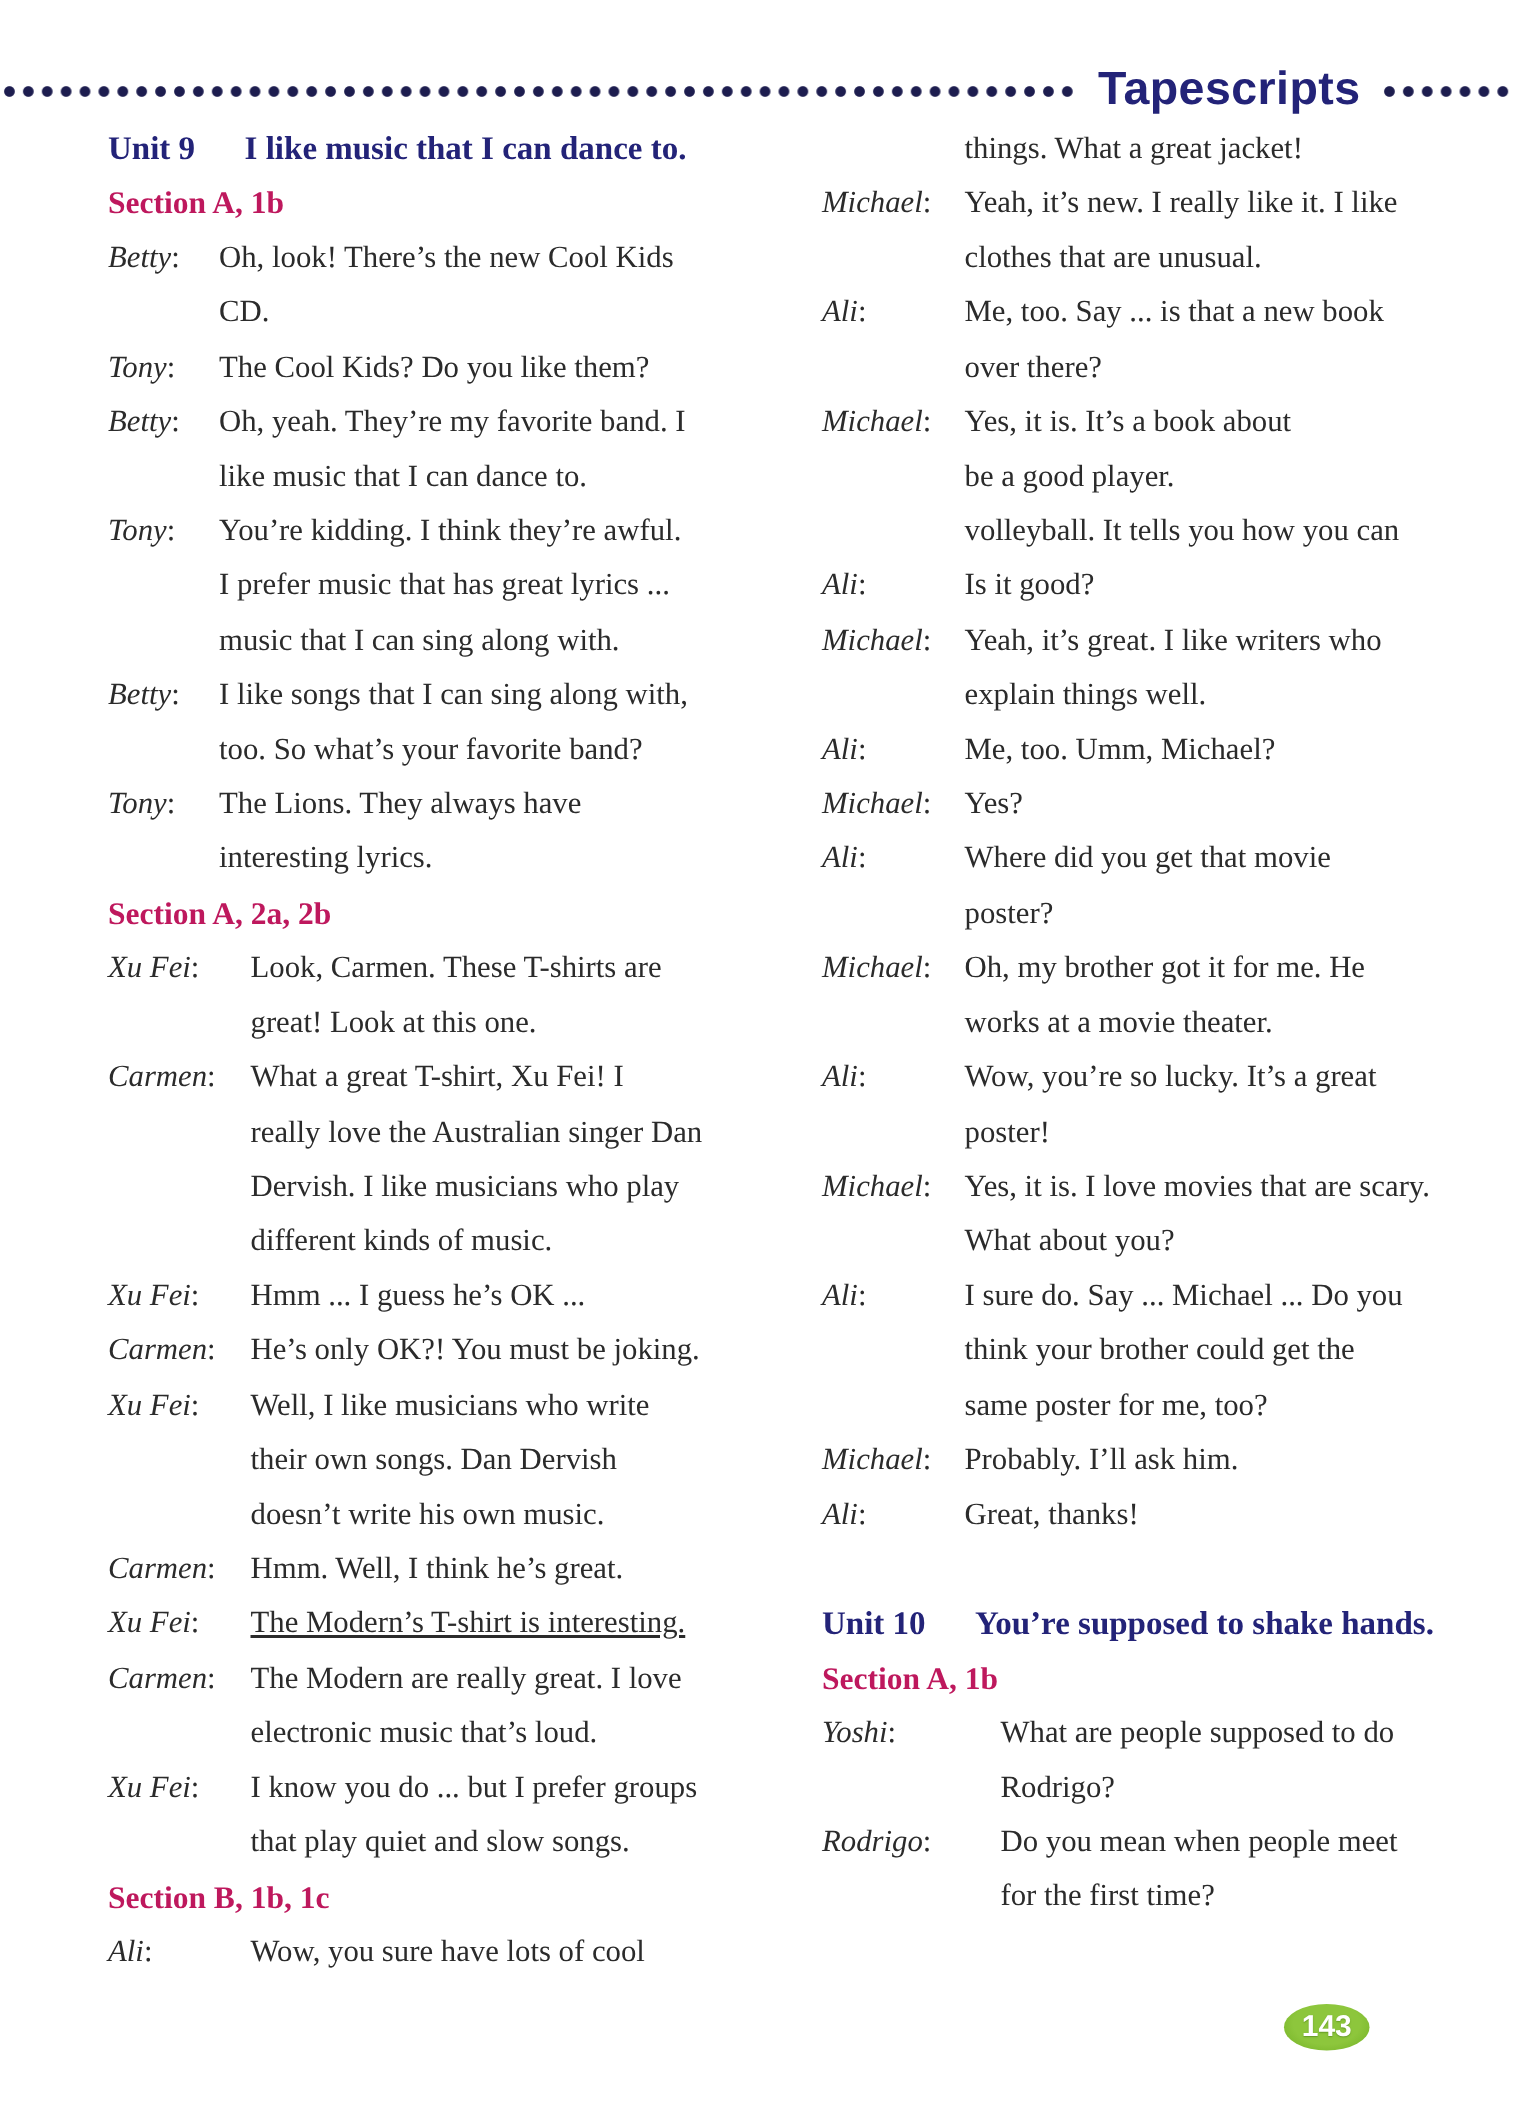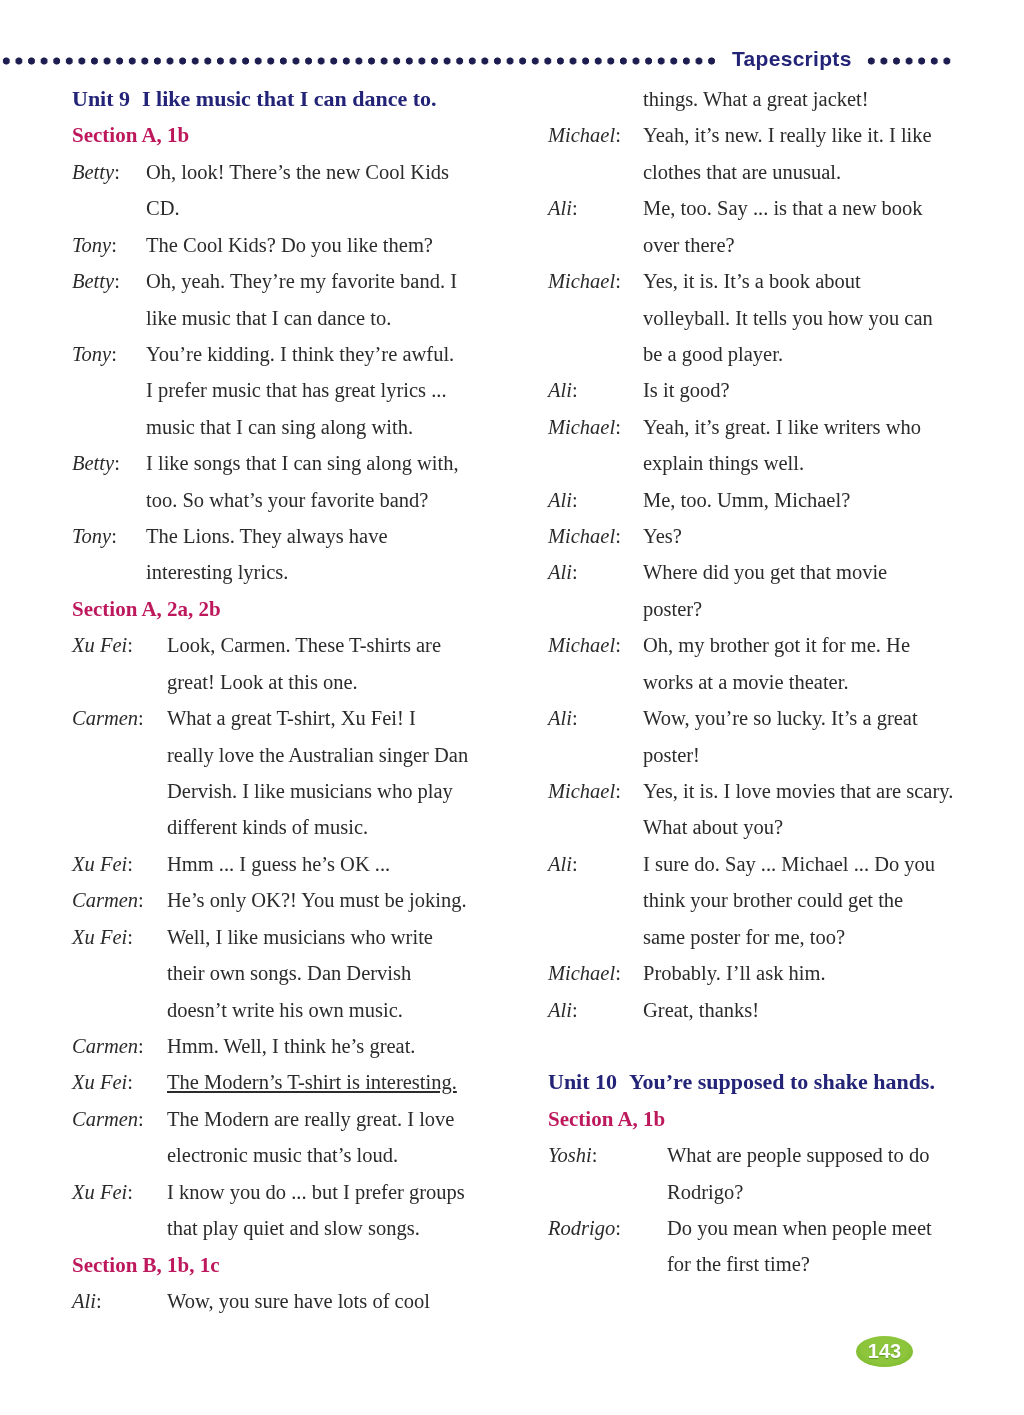--- a/index.html
+++ b/index.html
@@ -26,21 +26,21 @@
     background-size: 12.6px 10px;
     background-repeat: repeat-x;
     background-position: left center;
     flex: none;
   }
   .dots-left  { width: 719px; }
   .dots-right { width: 86px; }
   .header-title {
     font-family: "Liberation Sans", sans-serif;
     font-weight: bold;
-    font-size: 21px;
+    font-size: 31px;
     color: var(--navy, #232378);
     margin: 0 13px;
     letter-spacing: 0.3px;
     white-space: nowrap;
     transform: translateY(-2px);
   }
 
   
   .content {
     position: absolute;
@@ -51,21 +51,21 @@
   .col { width: 430px; }
 
   .line, .unit-heading, .section-heading {
     line-height: 36.42px;
     white-space: nowrap;
   }
   .line { font-size: 20.5px; }
 
   .unit-heading {
     display: flex;
-    gap: 12px;
+    gap: 33px;
     color: var(--navy, #232378);
     font-weight: bold;
     font-size: 22px;
   }
   .section-heading {
     font-weight: bold;
     font-size: 21px;
     color: #be185d;
   }
   .dialogue { position: relative; }
@@ -243,22 +243,22 @@
           <span class="speaker"><i>Ali</i>:</span>
           <div class="lines" style="padding-left: 95px;">
             <div class="line">Me, too. Say ... is that a new book</div>
             <div class="line">over there?</div>
           </div>
         </div>
         <div class="dialogue">
           <span class="speaker"><i>Michael</i>:</span>
           <div class="lines" style="padding-left: 95px;">
             <div class="line">Yes, it is. It’s a book about</div>
+            <div class="line">be a good player.</div>
             <div class="line">volleyball. It tells you how you can</div>
-            <div class="line">be a good player.</div>
           </div>
         </div>
         <div class="dialogue">
           <span class="speaker"><i>Ali</i>:</span>
           <div class="lines" style="padding-left: 95px;">
             <div class="line">Is it good?</div>
           </div>
         </div>
         <div class="dialogue">
           <span class="speaker"><i>Michael</i>:</span>

